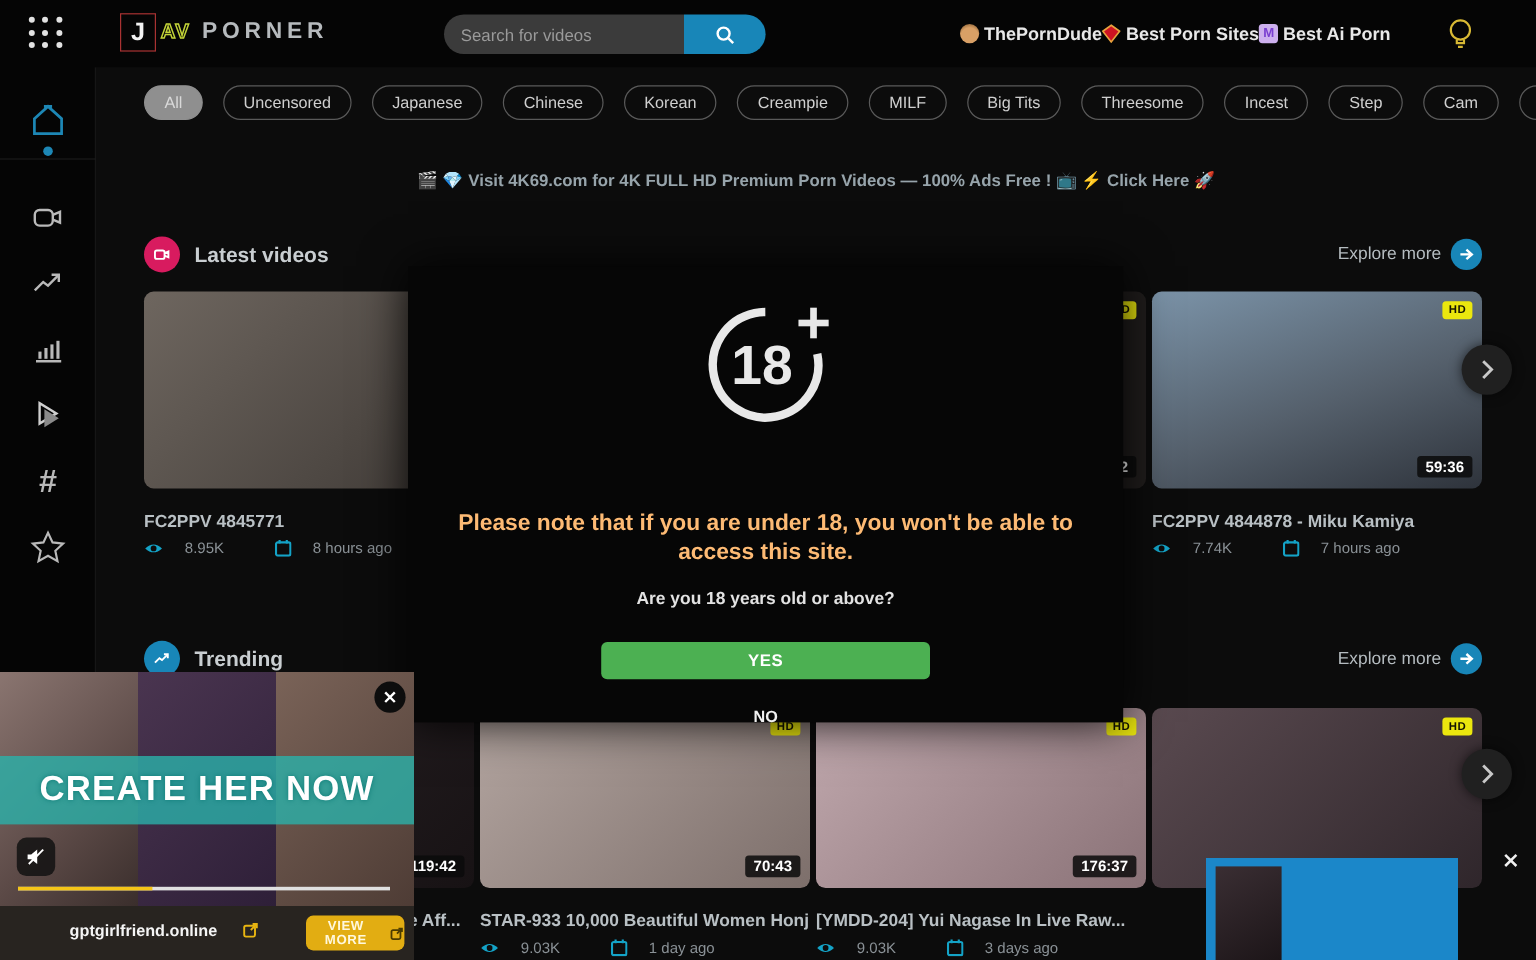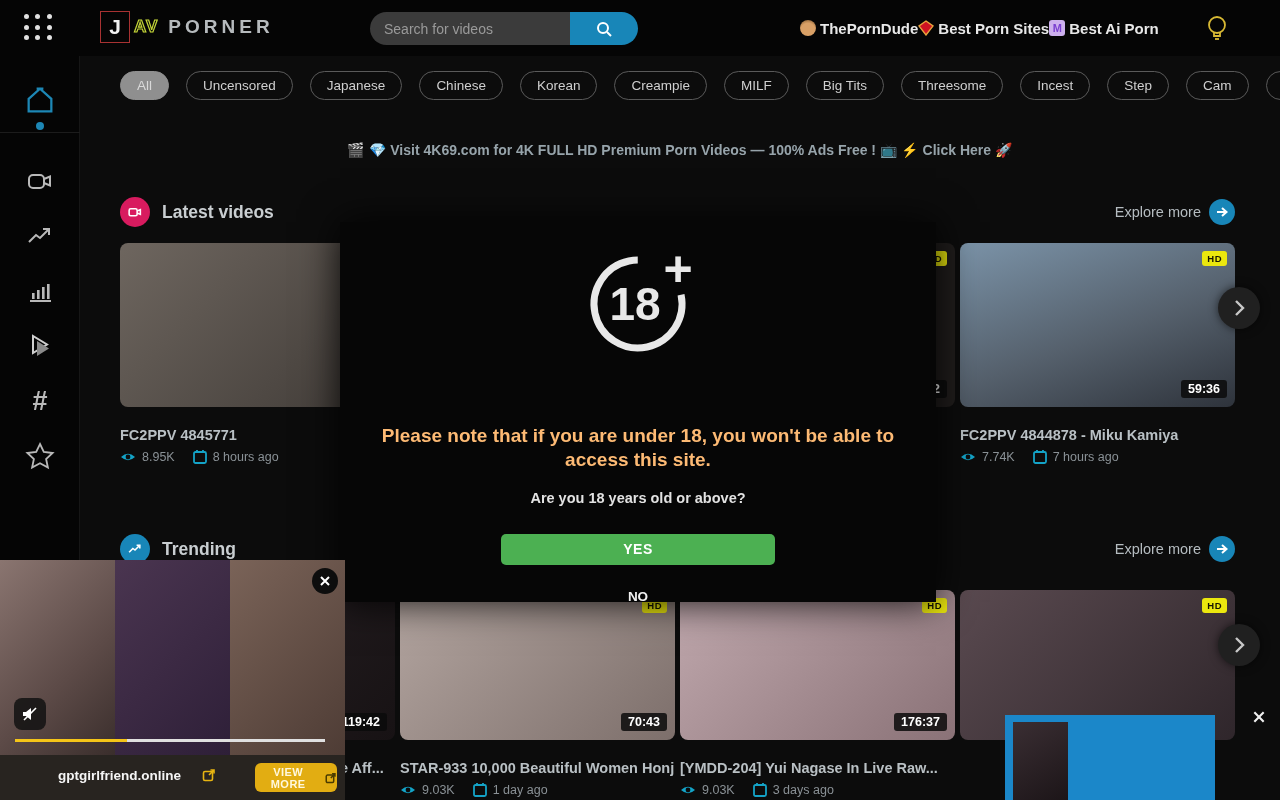--- a/index.html
+++ b/index.html
@@ -63,21 +63,21 @@
 
   .card { position:absolute; width:275px; cursor:pointer; }
   .thumb { position:relative; width:275px; border-radius:8px; overflow:hidden; }
   .thumb.h164 { height:164px; } .thumb.h150 { height:150px; }
   .dur { position:absolute; right:8px; bottom:9px; background:rgba(10,10,10,.85); color:#fff;
          font-size:12.5px; font-weight:bold; padding:2px 7px; border-radius:3px; }
   .hd { position:absolute; right:8px; top:8px; background:#ebe70e; color:#151500; font-size:9.5px;
         font-weight:800; padding:2px 5px; border-radius:3px; letter-spacing:.5px; }
   .card-title { margin-top:20px; font-size:14.5px; font-weight:bold; color:#b9c0c4; white-space:nowrap;
                 overflow:hidden; }
-  .card-meta { margin-top:6px; display:flex; align-items:center; gap:6px; color:#8a9196; font-size:12.5px; }
+  .card-meta { margin-top:6px; display:flex; align-items:center; gap:18px; color:#8a9196; font-size:12.5px; }
   .card-meta .gap { width:6px; }
   .clip-left { padding-left:220px; }
 
   .next-btn { position:absolute; left:1218px; width:42px; height:42px; border-radius:50%; background:#202020;
               box-shadow:0 0 10px rgba(0,0,0,.6); display:flex; align-items:center; justify-content:center;
               cursor:pointer; z-index:6; }
 
   
   .t-l1 { background:linear-gradient(135deg,#6e665f,#3f3a36); }
   .t-l2 { background:#1c1c1c; }
@@ -426,20 +426,23 @@
   <div id="age-msg">Please note that if you are under 18, you won't be able to access this site.</div>
   <div id="age-q">Are you 18 years old or above?</div>
   <button id="yes-btn">YES</button>
   <button id="no-btn">NO</button>
 </div>
 
 <div id="video-ad">
   <div class="panel" id="vp1"></div>
   <div class="panel" id="vp2"></div>
   <div class="panel" id="vp3"></div>
+  <div id="ad-band">
+    <span>CREATE HER NOW</span>
+  </div>
   <div id="mute-btn">
     <svg width="18" height="18" viewBox="0 0 18 18">
       <path d="M2 7 h3 l5 -4 v12 l-5 -4 h-3 z" fill="#fff"></path>
       <line x1="3" y1="15" x2="15" y2="3" stroke="#fff" stroke-width="1.6"></line>
     </svg>
   </div>
   <div id="ad-progress">
       <div class="fill"></div>
     </div>
   <div id="ad-close">

